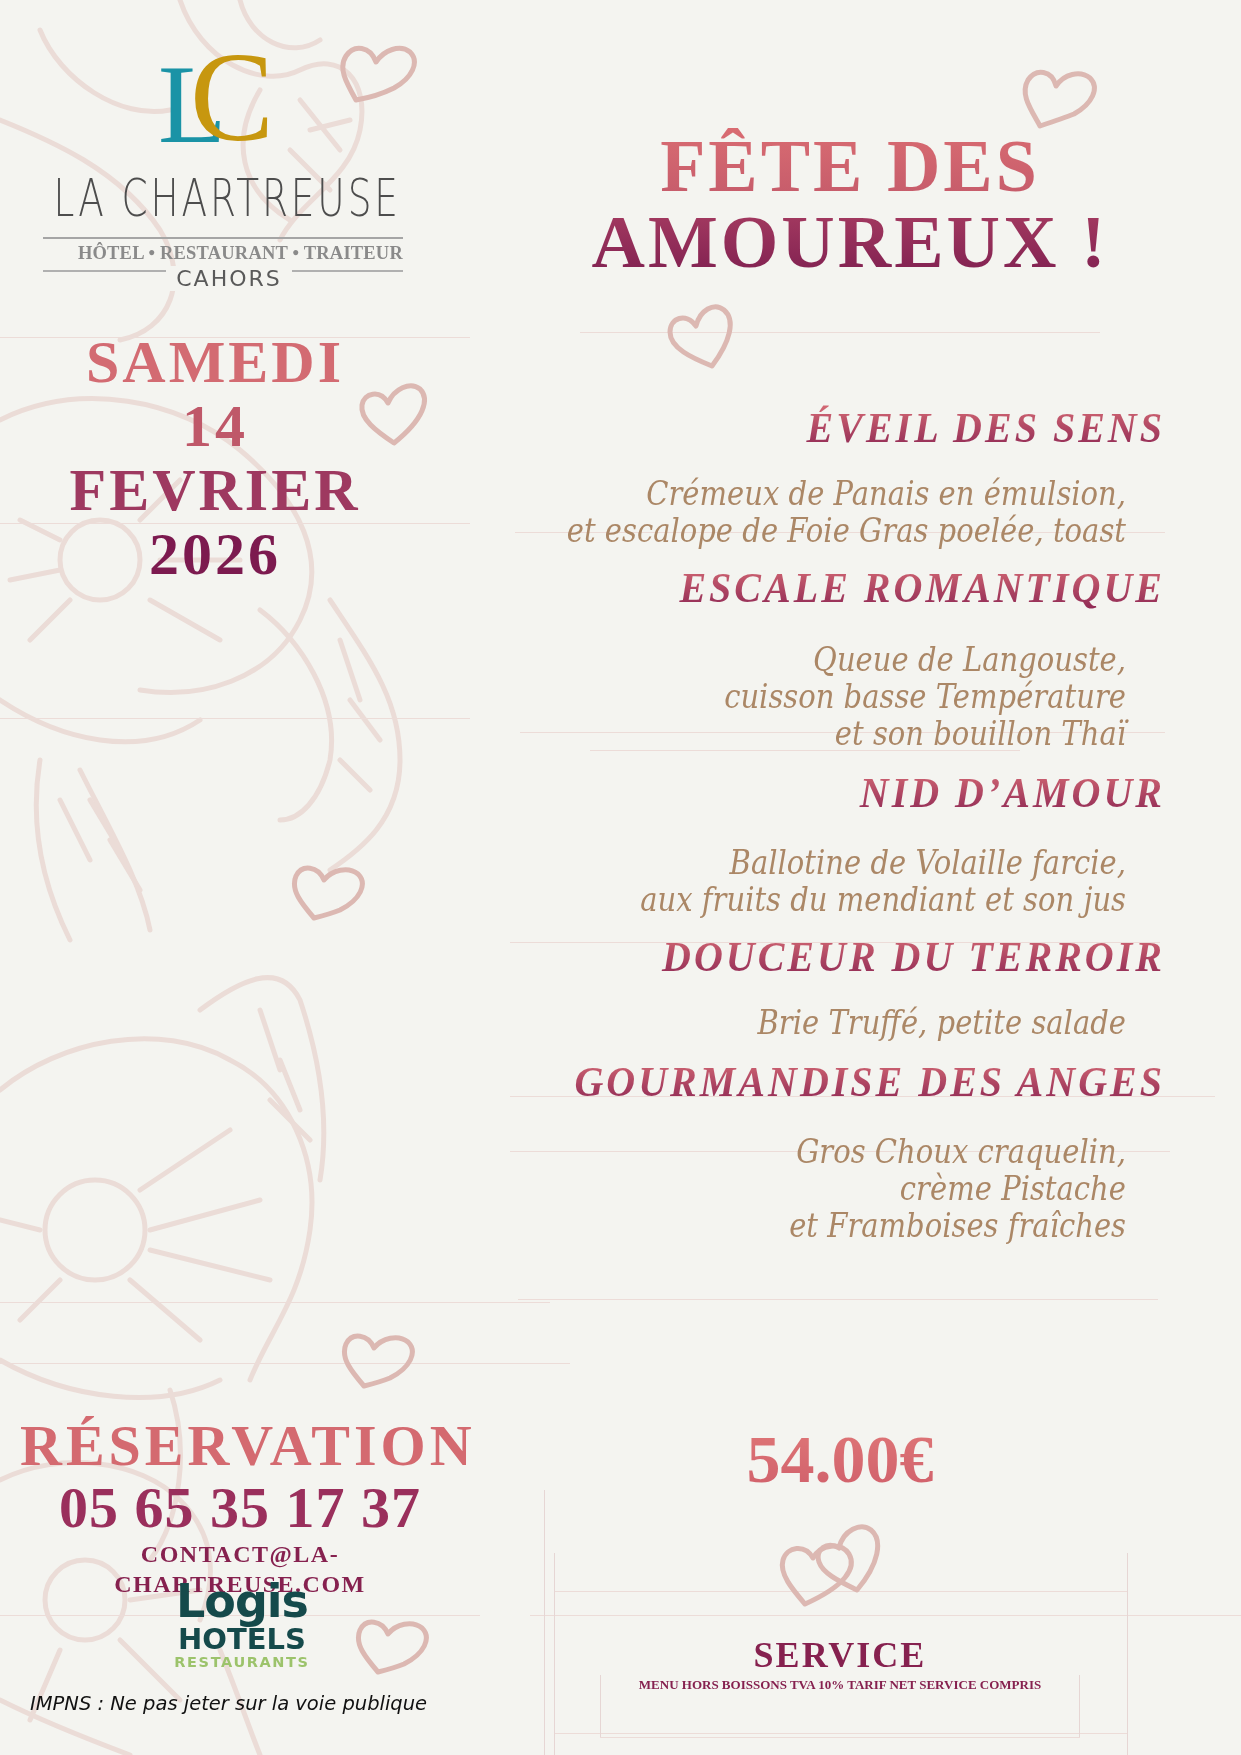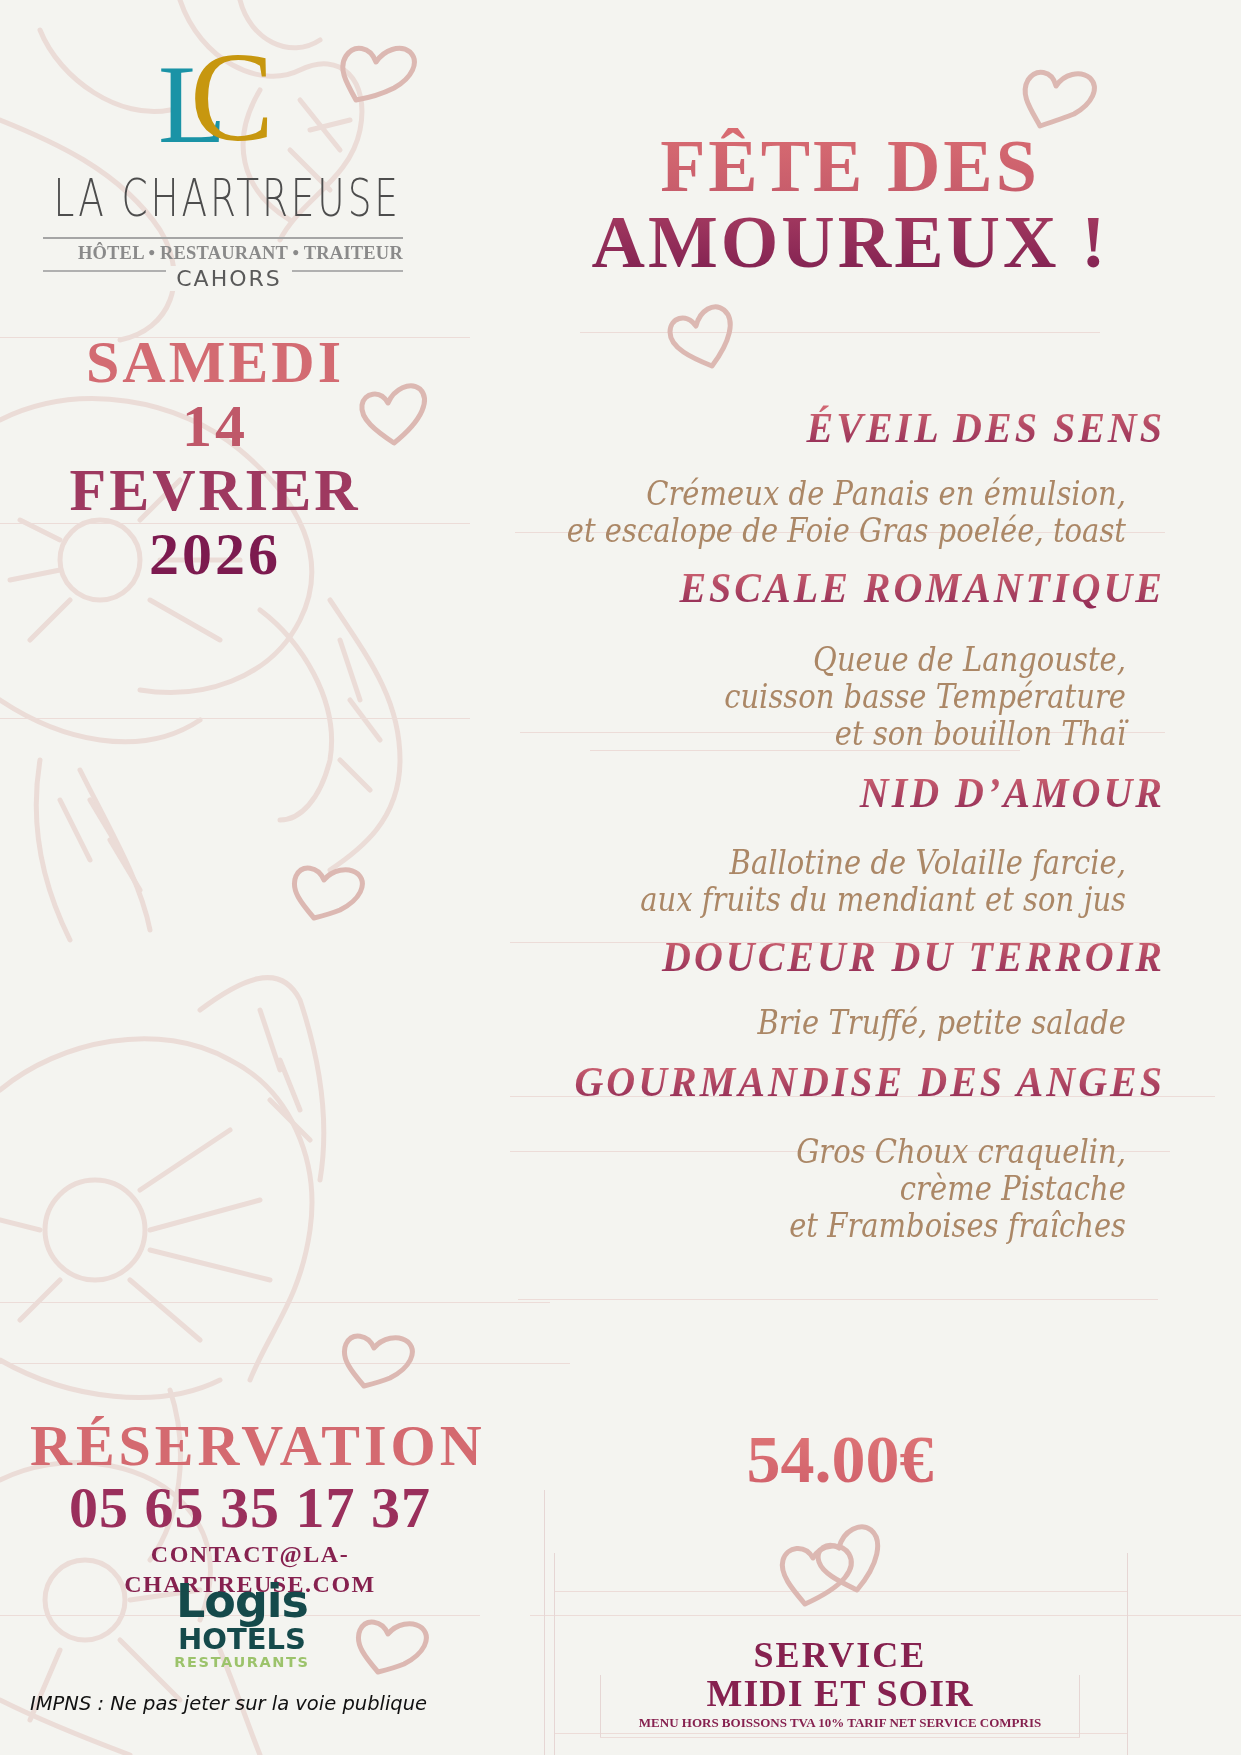--- a/index.html
+++ b/index.html
@@ -74,21 +74,21 @@
 
   .service {
     position:absolute; left:555px; top:1620px; width:570px; text-align:center;
     font-family:"Liberation Serif", serif; font-weight:bold; color:#86214f;margin-top:16px;
   }
   .service .l1 { font-size:36px; line-height:38px; letter-spacing:2px; }
   .service .l2 { font-size:38px; line-height:38px; letter-spacing:1px; }
   .service .l3 { font-size:13px; line-height:18px; margin-top:2px; }
 
   .reservation {
-    position:absolute; left:30px; top:1415px; width:440px; text-align:center;
+    position:absolute; left:20px; top:1415px; width:440px; text-align:center;
     font-family:"Liberation Serif", serif; font-weight:bold;
   }
   .reservation .r1 { font-size:58px; line-height:62px; letter-spacing:4px; }
   .reservation .r2 { font-size:58px; line-height:62px; letter-spacing:1px; }
   .reservation .r3 { font-size:24px; line-height:30px; letter-spacing:1.5px; color:#86214f; }
 
   .logis {
     position:absolute; left:172px; top:1578px; width:140px; text-align:center;
     font-family:"DejaVu Sans", sans-serif; font-weight:bold; color:#154a4b;
   }
@@ -249,21 +249,20 @@
     <div class="course-desc">et Framboises fraîches</div>
   </div>
 </div>
 
 <div class="price">
   <span class="txt">54.00€</span>
 </div>
 
 <div class="service">
   <div class="l1">SERVICE</div>
-  <div class="l2">MIDI ET SOIR</div>
   <div class="l3">MENU HORS BOISSONS TVA 10% TARIF NET SERVICE COMPRIS</div>
 </div>
 
 <div class="reservation">
   <div class="r1" style="color:#d46a70;">RÉSERVATION</div>
   <div class="r2" style="color:#9a2f5c;">05 65 35 17 37</div>
   <div class="r3">CONTACT@LA-CHARTREUSE.COM</div>
 </div>
 
 <div class="logis">

